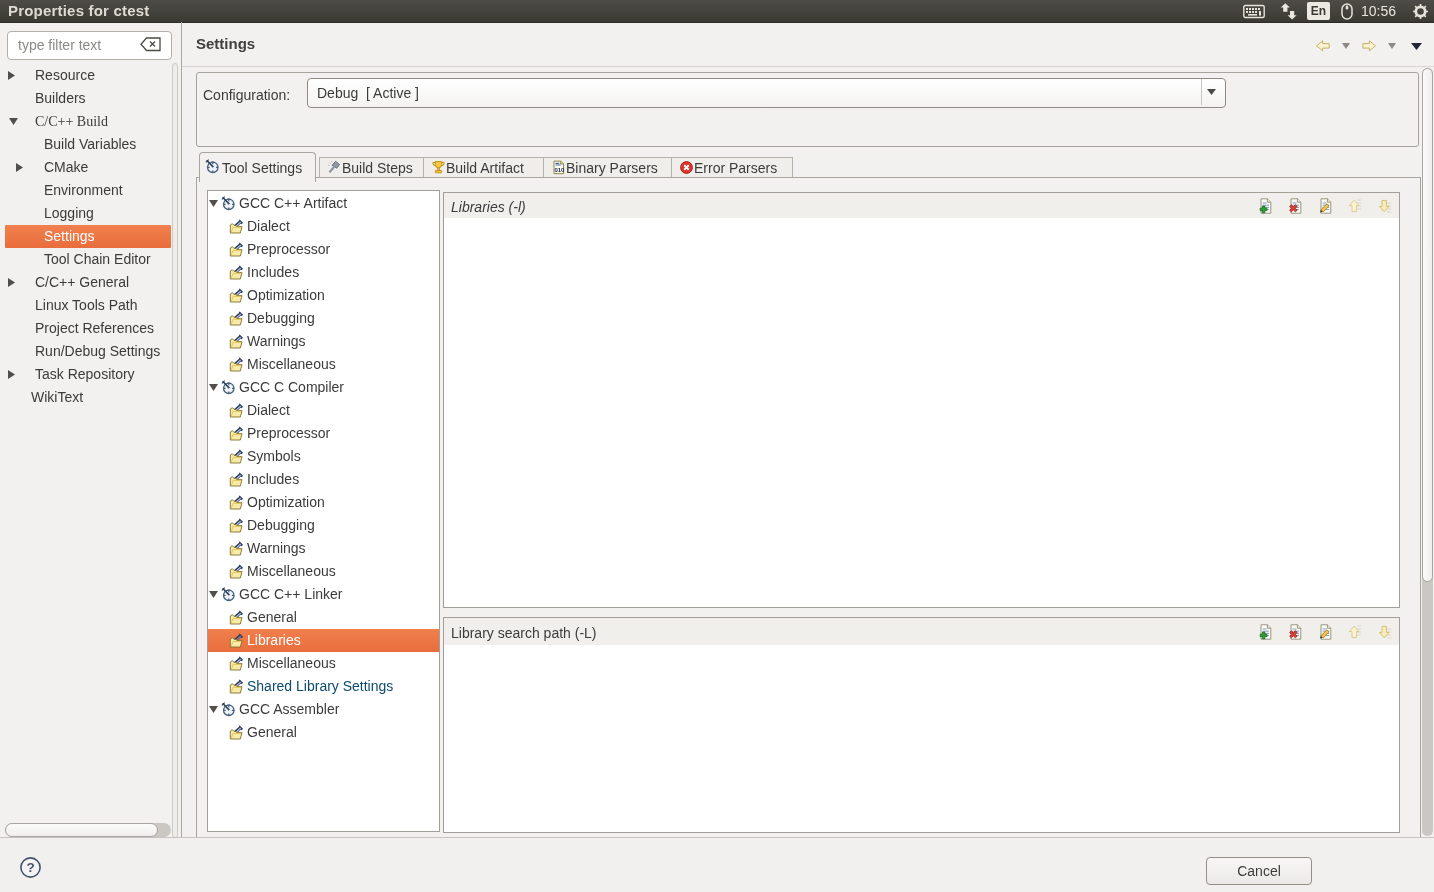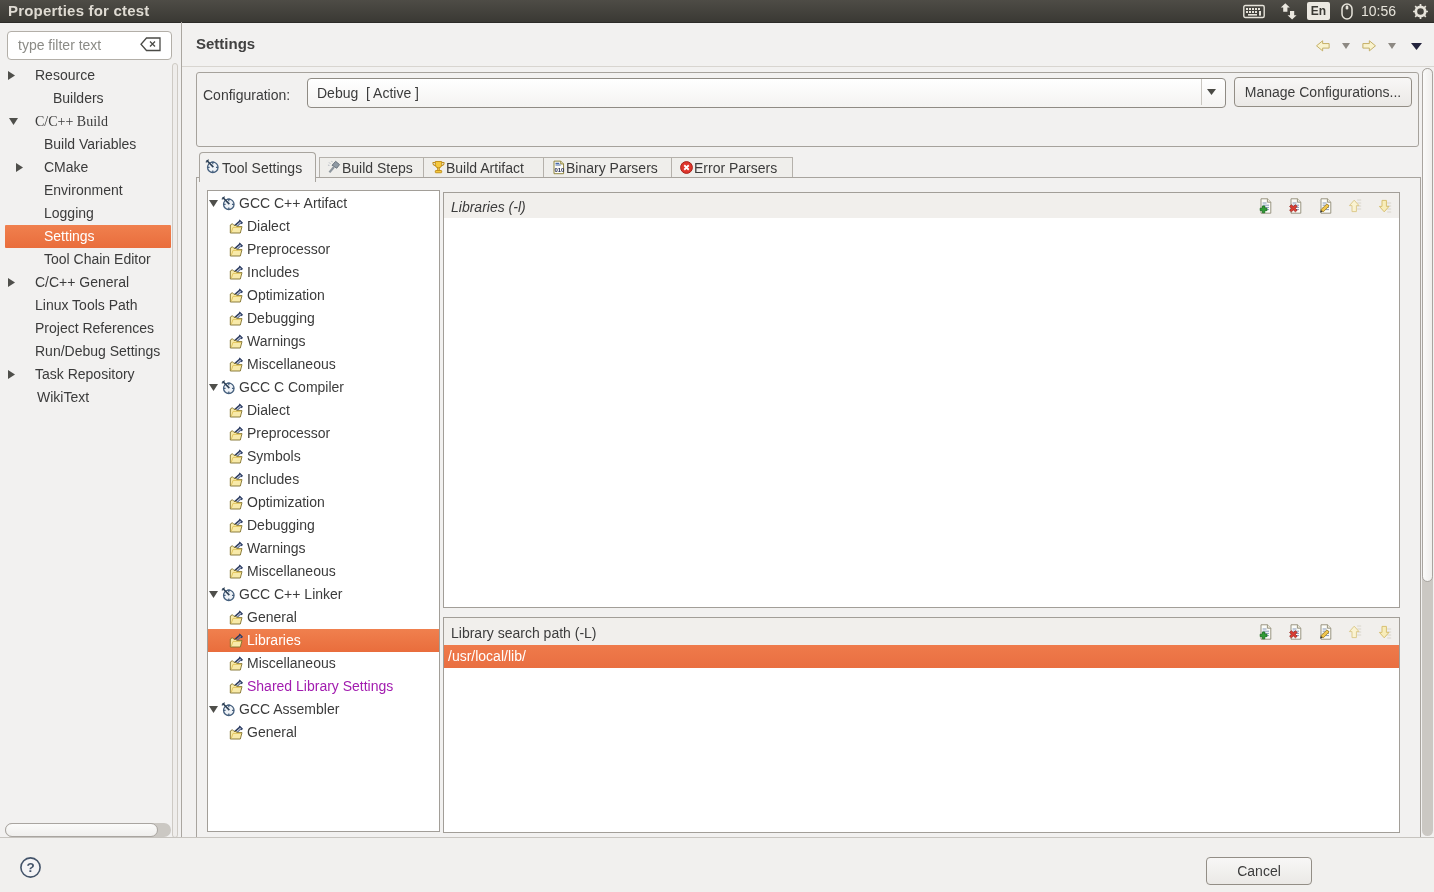--- a/index.html
+++ b/index.html
@@ -151,21 +151,21 @@
 <path d="M6.5,1 H20 V13.5 H6.5 L1,7.2 z" fill="none" stroke="#4a4a46" stroke-width="1.3"></path>
 <path d="M10,4.5 l5,5 M15,4.5 l-5,5" stroke="#4a4a46" stroke-width="1.3"></path>
     </svg>
 <div class="abs" style="left:172px;top:63px;width:6px;height:775px;background:#efedeb;border:1px solid #cecac4;border-radius:3px;box-sizing:border-box;"></div>
 <div class="abs" style="left:5px;top:823px;width:166px;height:14px;background:#cbc8c3;border-radius:7px;"></div>
 <div class="abs" style="left:5px;top:823px;width:153px;height:14px;background:linear-gradient(#fbfbfa,#f0efed);border:1px solid #a9a5a0;border-radius:7px;box-sizing:border-box;"></div>
 <svg class="ic" style="left:8px;top:71px" width="7" height="9">
       <polygon points="0,0 7,4.5 0,9" fill="#4f4f4b"></polygon>
     </svg>
 <div class="row" style="left:35px;top:64px;">Resource</div>
-<div class="row" style="left:35px;top:87px;margin-left:18px;">Builders</div>
+<div class="row" style="left:35px;top:87px;">Builders</div>
 <svg class="ic" style="left:9px;top:118px" width="9" height="7">
       <polygon points="0,0 9,0 4.5,7" fill="#4f4f4b"></polygon>
     </svg>
 <div class="row" style="left:35px;top:110px;font-family:Liberation Serif, serif;">C/C++ Build</div>
 <div class="row" style="left:44px;top:133px;">Build Variables</div>
 <svg class="ic" style="left:16px;top:163px" width="7" height="9">
       <polygon points="0,0 7,4.5 0,9" fill="#4f4f4b"></polygon>
     </svg>
 <div class="row" style="left:44px;top:156px;">CMake</div>
 <div class="row" style="left:44px;top:179px;text-align:right;">Environment</div>
@@ -176,21 +176,21 @@
       <polygon points="0,0 7,4.5 0,9" fill="#4f4f4b"></polygon>
     </svg>
 <div class="row" style="left:35px;top:271px;">C/C++ General</div>
 <div class="row" style="left:35px;top:294px;">Linux Tools Path</div>
 <div class="row" style="left:35px;top:317px;">Project References</div>
 <div class="row" style="left:35px;top:340px;">Run/Debug Settings</div>
 <svg class="ic" style="left:8px;top:370px" width="7" height="9">
       <polygon points="0,0 7,4.5 0,9" fill="#4f4f4b"></polygon>
     </svg>
 <div class="row" style="left:35px;top:363px;">Task Repository</div>
-<div class="row" style="left:37px;top:386px;text-align:center;">WikiText</div>
+<div class="row" style="left:31px;top:386px;text-align:center;">WikiText</div>
 <div class="hdr">Settings</div>
 <div class="sep66"></div>
 <svg class="ic" style="left:1315px;top:39px" width="16" height="14">
       <use href="#navL"></use>
     </svg>
 <svg class="ic" style="left:1342px;top:43px" width="8" height="6">
       <polygon points="0,0 8,0 4.0,6" fill="#8d8983"></polygon>
     </svg>
 <svg class="ic" style="left:1361px;top:39px" width="16" height="14">
       <use href="#navR"></use>
@@ -202,21 +202,20 @@
       <polygon points="0,0 11,0 5.5,7" fill="#23233c"></polygon>
     </svg>
 <div class="box" style="left:196px;top:72px;width:1221px;height:73px;"></div>
 <div class="lbl" style="left:203px;top:87px;">Configuration:</div>
 <div class="combo"></div>
 <div class="lbl" style="left:317px;top:85px;">Debug&nbsp; [ Active ]</div>
 <div class="abs" style="left:1201px;top:79px;width:1px;height:26px;background:#c9c6c0;"></div>
 <svg class="ic" style="left:1207px;top:89px" width="9" height="6">
       <polygon points="0,0 9,0 4.5,6" fill="#4a4a45"></polygon>
     </svg>
-<div class="btn" style="left:1234px;top:77px;width:176px;height:28px;line-height:28px;">Manage Configurations...</div>
 <div class="abs" style="left:196px;top:177px;width:1225px;height:661px;border:1px solid #a8a49e;box-sizing:border-box;"></div>
 <div class="abs" style="left:319px;top:157px;width:104px;height:19px;border:1px solid #b5b1ab;border-bottom:none;background:#efeeeb;"></div>
 <div class="abs" style="left:423px;top:157px;width:120px;height:19px;border:1px solid #b5b1ab;border-bottom:none;background:#efeeeb;"></div>
 <div class="abs" style="left:543px;top:157px;width:128px;height:19px;border:1px solid #b5b1ab;border-bottom:none;background:#efeeeb;"></div>
 <div class="abs" style="left:671px;top:157px;width:120px;height:19px;border:1px solid #b5b1ab;border-bottom:none;background:#efeeeb;"></div>
 <svg class="ic" style="left:327px;top:160px" width="15" height="15">
       <use href="#hammer"></use>
     </svg>
 <div class="lbl" style="left:342px;top:160px;">Build Steps</div>
 <svg class="ic" style="left:431px;top:160px" width="15" height="15">
@@ -327,21 +326,21 @@
       <use href="#cat"></use>
     </svg>
 <div class="row" style="left:247px;top:629px;color:#ffffff;">Libraries</div>
 <svg class="ic" style="left:228px;top:656px" width="16" height="16">
       <use href="#cat"></use>
     </svg>
 <div class="row" style="left:247px;top:652px;color:#3b3b3b;">Miscellaneous</div>
 <svg class="ic" style="left:228px;top:679px" width="16" height="16">
       <use href="#cat"></use>
     </svg>
-<div class="row" style="left:247px;top:675px;color:#a21caf;text-align:center;">Shared Library Settings</div>
+<div class="row" style="left:247px;top:675px;color:#0c4a6e;text-align:center;">Shared Library Settings</div>
 <svg class="ic" style="left:209px;top:706px" width="9" height="7">
       <polygon points="0,0 9,0 4.5,7" fill="#4f4f4b"></polygon>
     </svg>
 <svg class="ic" style="left:221px;top:702px" width="15" height="15">
       <use href="#tool"></use>
     </svg>
 <div class="row" style="left:239px;top:698px;">GCC Assembler</div>
 <svg class="ic" style="left:228px;top:725px" width="16" height="16">
       <use href="#cat"></use>
     </svg>
@@ -360,21 +359,20 @@
     </svg>
     <svg class="ic" style="left:1347px;top:198px" width="16" height="16">
       <use href="#arrup"></use>
     </svg>
     <svg class="ic" style="left:1377px;top:198px" width="16" height="16">
       <use href="#arrdn"></use>
     </svg>
 <div class="abs" style="left:443px;top:617px;width:957px;height:216px;border:1px solid #a29e98;box-sizing:border-box;background:#f1efec;"></div>
     <div class="ghead" style="left:451px;top:625px;">Library search path (-L)</div>
     <div class="abs white" style="left:444px;top:645px;width:955px;height:187px;"></div>
-    <div class="orow" style="left:444px;top:645px;width:955px;height:23px;line-height:23px;"><span style="margin-left:4px">/usr/local/lib/</span></div>
     <svg class="ic" style="left:1257px;top:624px" width="16" height="16">
       <use href="#docadd"></use>
     </svg>
     <svg class="ic" style="left:1287px;top:624px" width="16" height="16">
       <use href="#docdel"></use>
     </svg>
     <svg class="ic" style="left:1317px;top:624px" width="16" height="16">
       <use href="#docedit"></use>
     </svg>
     <svg class="ic" style="left:1347px;top:624px" width="16" height="16">

